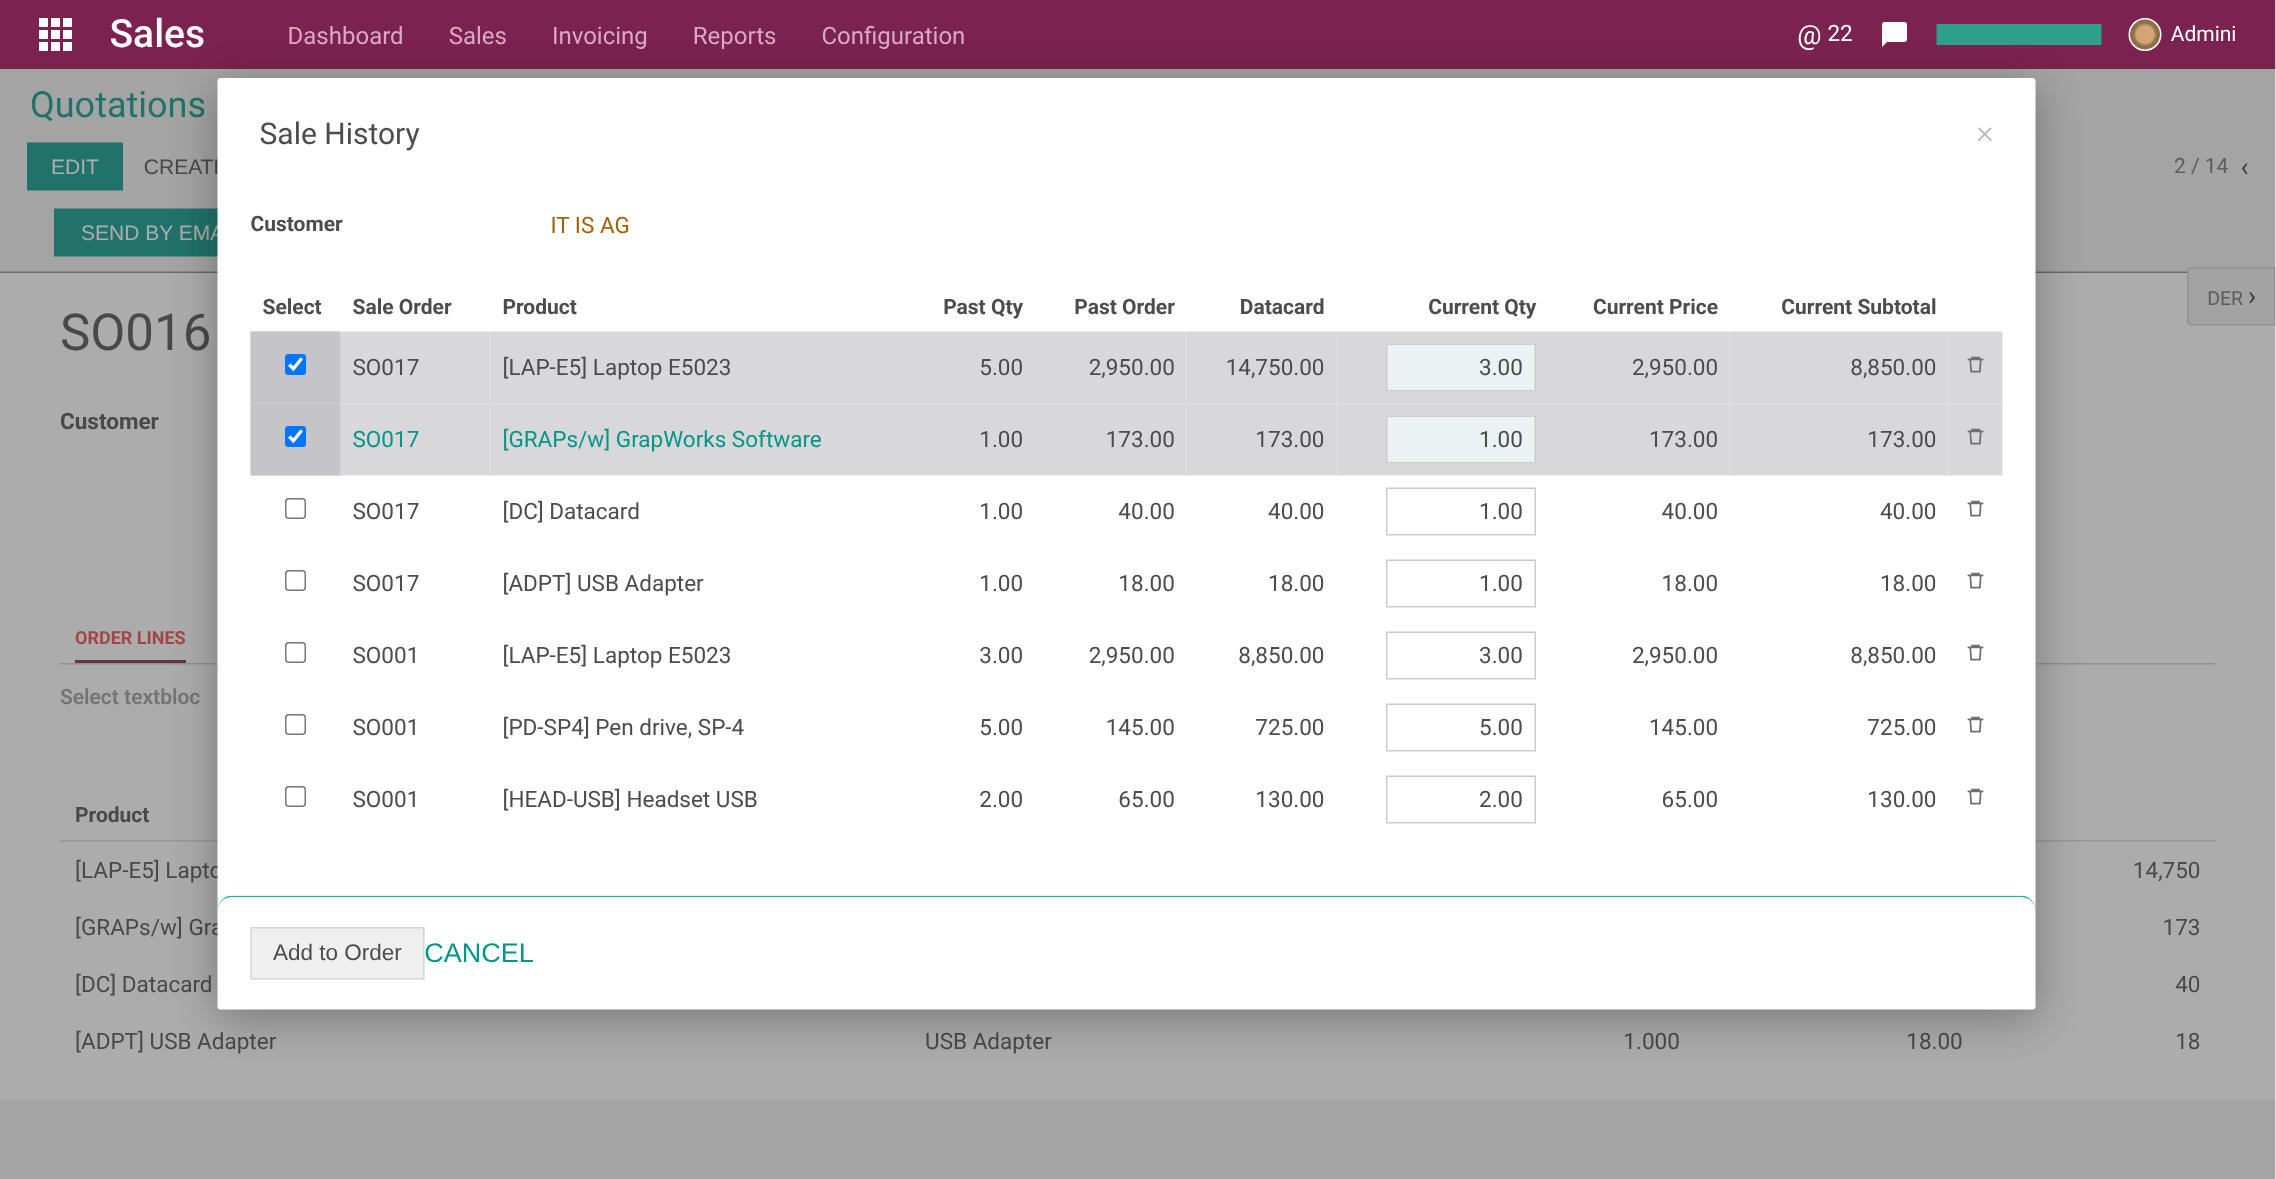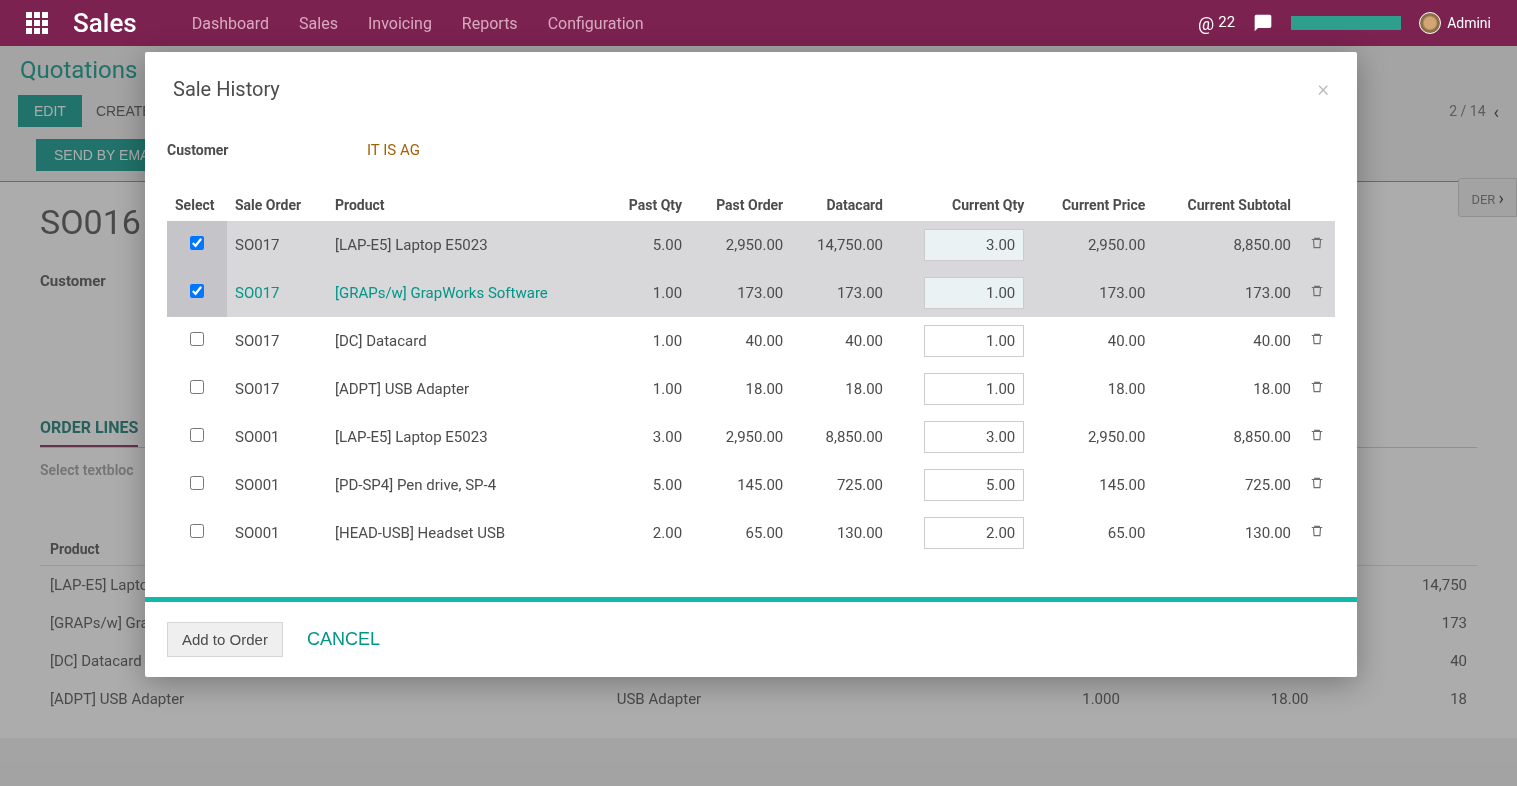--- a/index.html
+++ b/index.html
@@ -28,21 +28,21 @@
   .pager { margin-left:auto; color:#6f6f6f; font-size:14px; display:flex; align-items:center; gap:8px; }
   .btn-send-email { background:#009688; color:#fff; border:none; padding:8px 18px; font-size:14px; margin: 6px 36px 10px; cursor:pointer;}
   .status-pill { position:absolute; right:0; top:178px; background:#eee; border:1px solid #ccc; padding:8px 12px; font-size:13px; color:#6f6f6f; border-radius:3px 0 0 3px; }
   .chevr { font-size:18px; color:#333; }
 
   
   .form-area { padding: 20px 40px; background: #fff; border-top:1px solid #888; margin:0; }
   .so-number { font-size: 34px; color:#4c4c4c; margin-bottom: 30px; font-weight:400; }
   .lbl-customer { font-size:15px; color:#4c4c4c; font-weight:700; }
   .tab-header { margin-top:120px; border-bottom:1px solid #ccc; }
-  .tab-active { display:inline-block; padding:8px 0; color:#0f766e; font-weight:700; font-size:16px; border-bottom:2px solid #7c2250; }
+  .tab-active { display:inline-block; padding:8px 0; color:#ef4444; font-weight:700; font-size:12px; border-bottom:2px solid #7c2250;margin-left:10px; }
   .textblock-hint { margin-top:14px; color:#9a9a9a; font-size:14px; font-weight:600; }
   .detail-table { width:100%; margin-top:55px; border-collapse:collapse; }
   .detail-table th { text-align:left; font-size:14px; color:#4c4c4c; padding:8px 10px; border-bottom:1px solid #ddd; font-weight:700;}
   .detail-table th.num, .detail-table td.num { text-align:right; }
   .detail-table td { padding:10px 10px; font-size:15px; color:#4c4c4c; border-bottom: none; }
   
   
   .overlay { position: absolute; inset: 46px 0 0 0; background: rgba(70,70,70,0.45); }
   
   
@@ -61,21 +61,21 @@
   .history-table td.num { text-align:right; }
   .history-table tr.rsel { background:#d8d7da; }
   .history-table tr.rsel .select-cell { background:#c5c4c8; }
   .history-table tr.rhover td.so-cell, .history-table tr.rhover td.prod-cell { color:#009688; }
   .cur-qty-input { width:100px; text-align:right; border:1px solid #ccc; padding:6px 8px; font-size:15px; background:#fff; color:#4c4c4c; font-family:inherit; }
   tr.rsel td .cur-qty-input { background:#eaf2f4; }
   .select-cell { text-align:center; width:60px; }
   .checkbox { width:14px; height:14px; cursor:pointer; }
   .trash { width:14px; height:16px; color:#6f6f6f; cursor:pointer; }
   th.th-del, td.td-del { width:36px; text-align:center; }
-  .modal-footer { border-top:5px solid #14b8a6; padding:20px 22px; display:flex; gap:24px; align-items:center; }
+  .modal-footer { border-top:1px solid #14b8a6; padding:20px 22px; display:flex; align-items:center;border-radius:10px; }
   .btn-add-order { background:#efefef; border:1px solid #d5d5d5; padding:8px 14px; font-size:15px; color:#4c4c4c; cursor:pointer; }
   .btn-cancel { background:none; border:none; color:#009688; font-size:18px; cursor:pointer; }
 </style>
 </head>
 <body>
 
 
 
 
 <div class="navbar">

